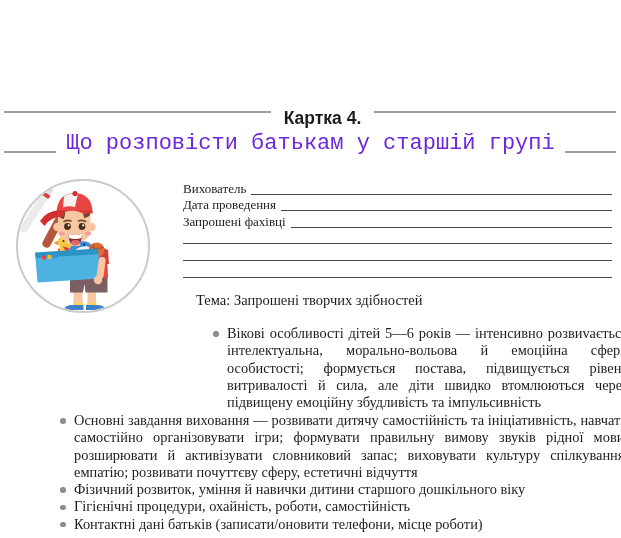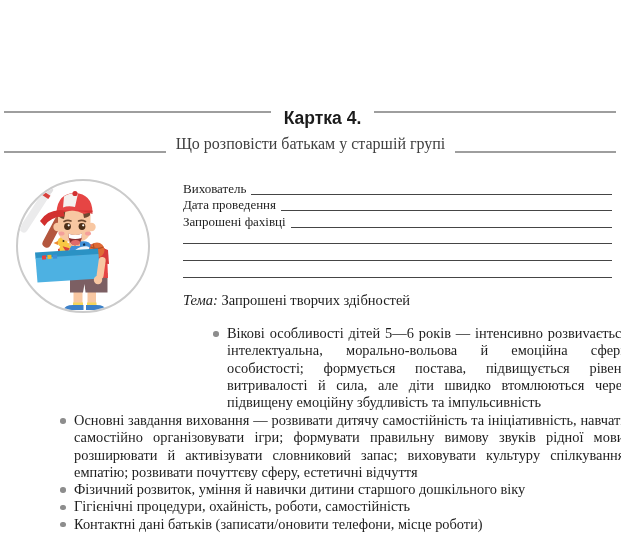--- a/index.html
+++ b/index.html
@@ -12,36 +12,36 @@
   .rule-1{top:111px;}
   .rule-2{top:151px;}
   .title-row{position:absolute;left:12px;top:103px;width:621px;text-align:center;}
   .title-row .t{
     display:inline-block;background:#fff;padding:0 13px;line-height:30px;
     font-family:"Liberation Sans",sans-serif;font-weight:bold;font-size:17.5px;color:#1b1b1b;
   }
   .subtitle-row{position:absolute;left:0;top:132px;width:621px;text-align:center;}
   .subtitle-row .t{
     display:inline-block;background:#fff;padding:0 10px;line-height:23px;
-    font-family:Liberation Serif, serif;font-size:16px;color:#404040;
+    font-family:Liberation Mono, monospace;font-size:22px;color:#6d28d9;
   }
   
   .illu{
     position:absolute;left:16px;top:179px;width:134px;height:134px;border-radius:50%;
     border:2.5px solid #cbcbcb;box-sizing:border-box;overflow:hidden;background:#fff;
   }
   .illu svg{display:block;}
   
   .form{position:absolute;left:183px;top:180px;width:429px;}
   .frow{display:flex;align-items:flex-end;height:16.6px;}
   .frow .lbl{font-size:13px;white-space:nowrap;padding-right:5px;color:#1d1d1d;}
   .wline{flex:1;border-bottom:1.4px solid #454545;margin-bottom:2px;height:12px;}
   
   .topic{position:absolute;left:183px;top:292px;font-size:14.5px;line-height:17px;}
-  .topic .tl{font-style:italic;}
+  .topic .tl{margin-left:13px;}
   
   ul.blist{margin:16px;padding:0;list-style:none;position:absolute;text-align:justify;
     font-size:14.4px;line-height:17.3px;color:#1d1d1d;hyphens:manual;}
   ul.blist li{position:relative;padding-left:15px;}
   ul.blist li::before{
     content:"";position:absolute;left:1px;top:6.2px;width:5.5px;height:5.5px;
     border-radius:50%;background:#8d8d8d;
   }
   .blist-topic{left:196px;top:309px;width:416px;}
   .blist-main{left:43px;top:396px;width:569px;}

